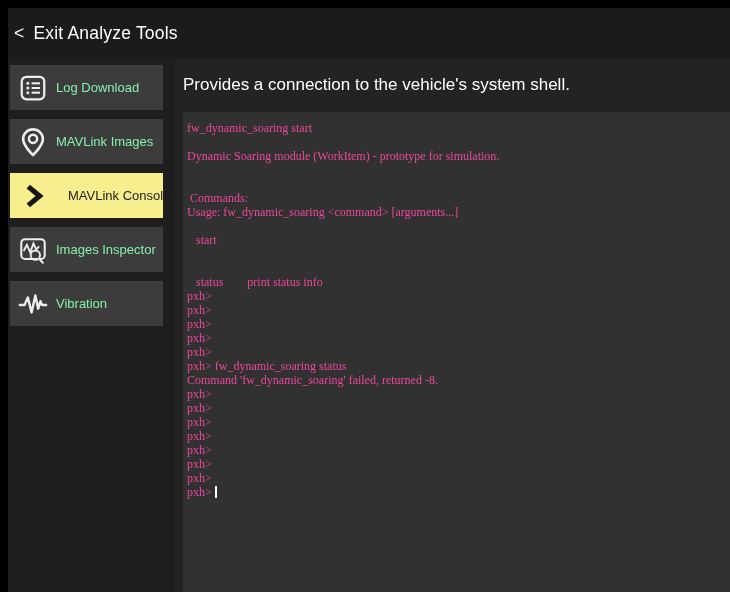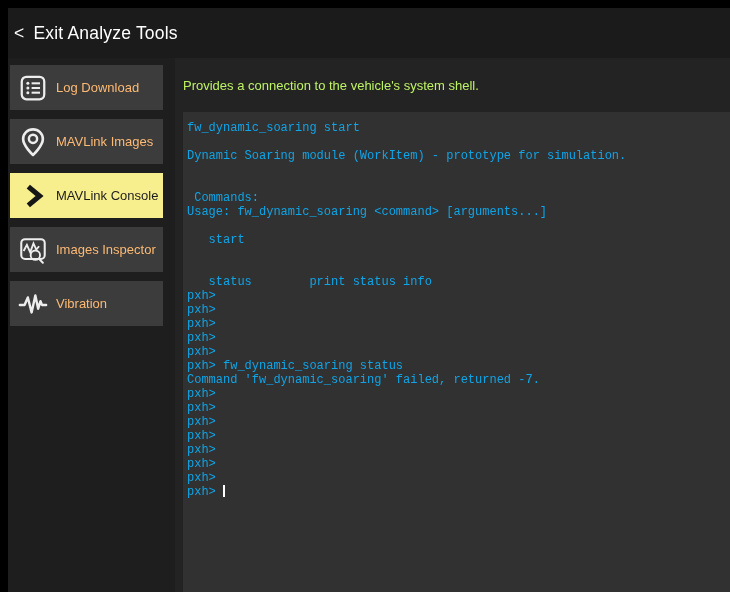--- a/index.html
+++ b/index.html
@@ -33,50 +33,50 @@
     background: #1e1e1e;
     box-sizing: border-box;
     padding-top: 7px;
   }
   .side-btn {
     width: 153px; height: 45px;
     margin: 0 0 9px 2px;
     background: #3c3c3c;
     display: flex; align-items: center;
     padding-left: 8px; box-sizing: border-box;
-    color: #fdba74; font-size: 13px;
+    color: #86efac; font-size: 13px;
     cursor: pointer;
   }
   .side-btn .icon-box {
     width: 30px; height: 30px; flex: 0 0 30px;
     display: flex; align-items: center; justify-content: center;
   }
   .side-btn .icon-box svg { display: block; }
   .side-btn .btn-label { margin-left: 8px; white-space: nowrap; }
   .side-btn.selected { background: #f7ef8e; color: #1c1c1c; }
 
   
   .main {
     position: absolute; left: 175px; top: 58px; width: 555px; height: 534px;
     background: #232323;
   }
   .description {
     position: absolute; left: 0; top: 0; right: 0; height: 54px;
     display: flex; align-items: center;
     padding-left: 8px; box-sizing: border-box;
-    color: #bef264; font-size: 13px;
+    color: #ffffff; font-size: 17px;
   }
   .console {
     position: absolute; left: 8px; top: 54px; right: 0; bottom: 0;
     background: #313131;
     box-sizing: border-box;
     padding: 9px 0 6px 4px;
-    font-family: Liberation Mono, monospace;
+    font-family: Liberation Serif, serif;
     font-size: 12px; line-height: 14px;
-    color: #0ea5e9;
+    color: #ec4899;
     cursor: text;
     overflow: hidden;
   }
   .console-line { height: 14px; white-space: pre; }
   .text-cursor {
     display: inline-block;
     width: 2px; height: 12px;
     background: #ffffff;
     vertical-align: -2px;
   }
@@ -112,21 +112,21 @@
   <div class="side-btn">
     <span class="icon-box">
       <svg width="30" height="30" viewBox="0 0 32 32">
         <path d="M16 2.5 C10.2 2.5 5.5 7.1 5.5 12.8 C5.5 20.2 16 29.8 16 29.8 C16 29.8 26.5 20.2 26.5 12.8 C26.5 7.1 21.8 2.5 16 2.5 Z" fill="none" stroke="#ededed" stroke-width="2.8" stroke-linejoin="round"></path>
         <circle cx="16" cy="12.6" r="4.4" fill="none" stroke="#ededed" stroke-width="2.6"></circle>
       </svg>
     </span>
     <span class="btn-label">MAVLink Images</span>
   </div>
 
-  <div class="side-btn selected" style="background: rgb(247, 239, 142); color: rgb(28, 28, 28);">
+  <div class="side-btn selected" style="background: rgb(247, 239, 142); color: rgb(28, 28, 28); gap: 12px;">
     <span class="icon-box">
       <svg width="30" height="30" viewBox="0 0 32 32">
         <path d="M11 6 L23 16 L11 26" fill="none" stroke="#161616" stroke-width="5.5" stroke-linejoin="miter"></path>
       </svg>
     </span>
     <span class="btn-label">MAVLink Console</span>
   </div>
 
   <div class="side-btn">
     <span class="icon-box">
@@ -166,21 +166,21 @@
     <div class="console-line">   start</div>
     <div class="console-line"></div>
     <div class="console-line"></div>
     <div class="console-line">   status        print status info</div>
     <div class="console-line">pxh&gt; </div>
     <div class="console-line">pxh&gt; </div>
     <div class="console-line">pxh&gt; </div>
     <div class="console-line">pxh&gt; </div>
     <div class="console-line">pxh&gt; </div>
     <div class="console-line">pxh&gt; fw_dynamic_soaring status</div>
-    <div class="console-line">Command 'fw_dynamic_soaring' failed, returned -7.</div>
+    <div class="console-line">Command 'fw_dynamic_soaring' failed, returned -8.</div>
     <div class="console-line">pxh&gt; </div>
     <div class="console-line">pxh&gt; </div>
     <div class="console-line">pxh&gt; </div>
     <div class="console-line">pxh&gt; </div>
     <div class="console-line">pxh&gt; </div>
     <div class="console-line">pxh&gt; </div>
     <div class="console-line">pxh&gt; </div>
     <div class="console-line"><span>pxh&gt; </span><span class="text-cursor"></span></div>
   </div>
 </div>

